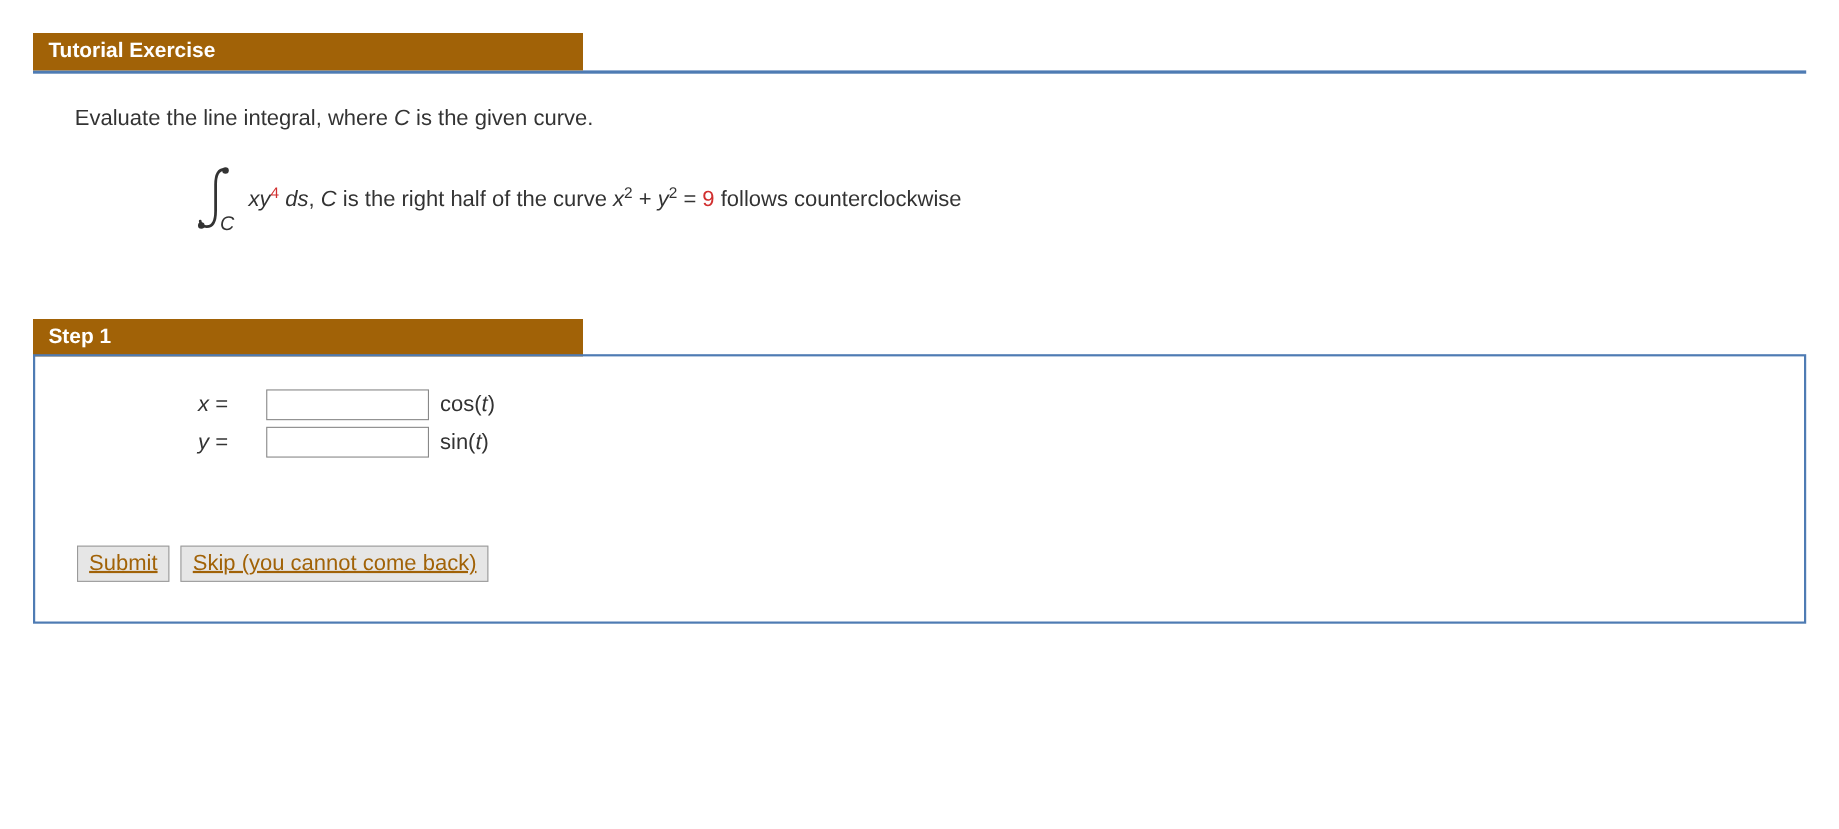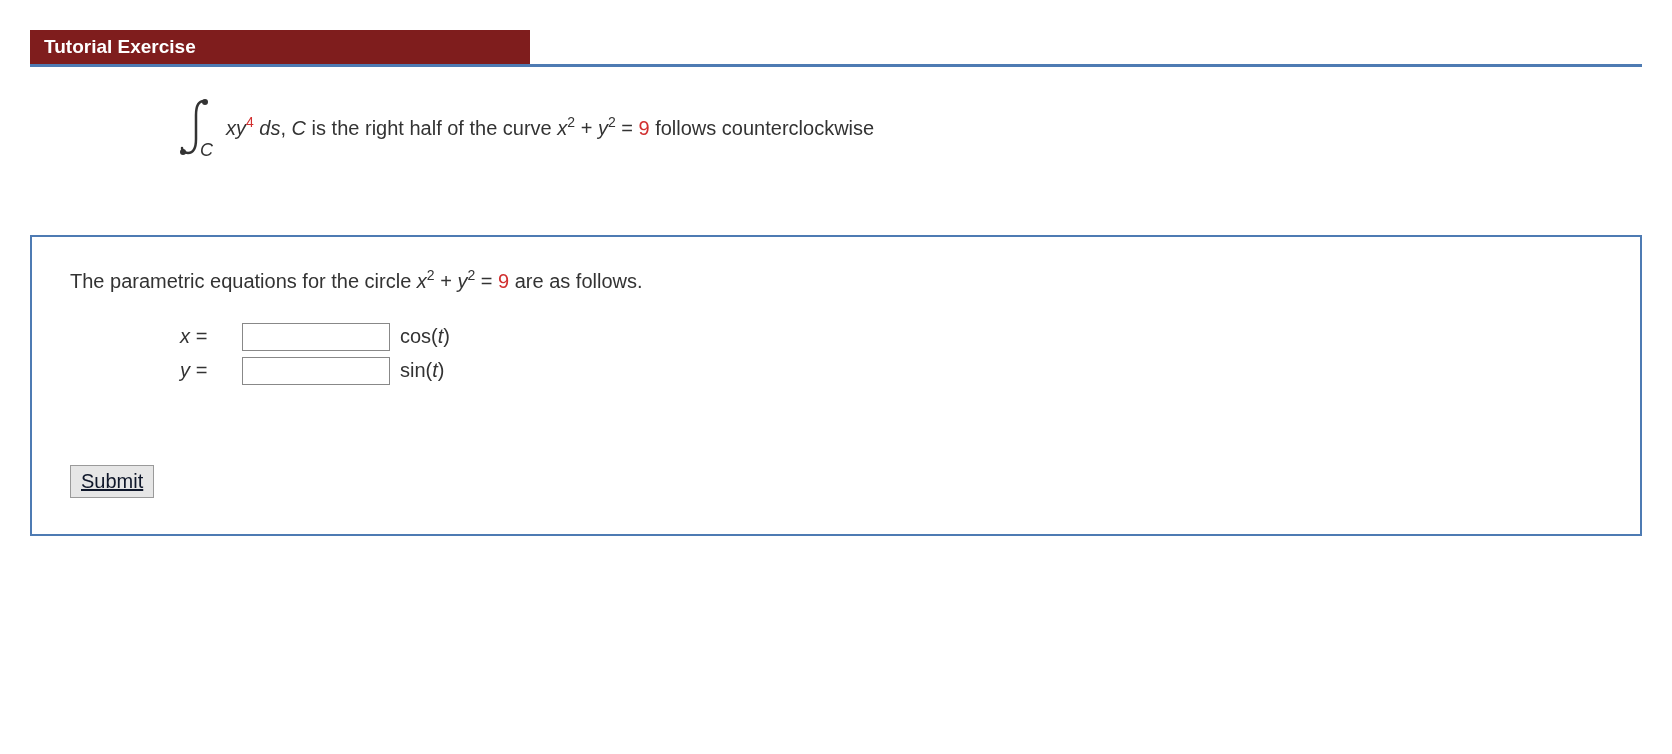--- a/index.html
+++ b/index.html
@@ -9,21 +9,21 @@
     margin: 0;
     padding: 0;
     background: #fff;
   }
   .page {
     width: 1672px;
     padding: 30px 30px 50px 30px;
     box-sizing: border-box;
   }
   .section-header {
-    background: #7f1d1d;
+    background: #a16207;
     color: #fff;
     font-weight: bold;
     font-size: 19px;
     padding: 6px 14px;
     width: 500px;
     box-sizing: border-box;
   }
   .rule {
     border-bottom: 3px solid #4e7bb3;
     margin-bottom: 30px;
@@ -88,75 +88,77 @@
     margin-top: 80px;
     display: flex;
     gap: 10px;
   }
   .btn {
     background: #e6e6e6;
     border: 1px solid #9a9a9a;
     padding: 4px 10px;
     font-size: 20px;
     text-decoration: underline;
-    color: #0f172a;
+    color: #a16207;
     cursor: pointer;
     font-family: inherit;
   }
 </style>
 </head>
 <body>
 
 <div class="page">
 
   <div class="rule">
     <div class="section-header">Tutorial Exercise</div>
   </div>
 
   <div class="content">
+    <div class="problem-text">
+      <span>Evaluate the line integral, where </span><span class="ital">C</span><span> is the given curve.</span>
+    </div>
 
     <div class="equation-line">
       <span class="int-wrap">
         <svg width="38" height="60" viewBox="0 0 38 60">
           <path d="M26 4 c-6 0 -8 5 -8 14 v24 c0 9 -2 14 -8 14 c-4 0 -6 -3 -6 -5" stroke="#333" stroke-width="2.5" fill="none" stroke-linecap="round"></path>
           <circle cx="27" cy="5" r="3" fill="#333"></circle>
           <circle cx="5" cy="55" r="3" fill="#333"></circle>
         </svg>
         <span class="int-sub">C</span>
       </span>
       <span>
         <span class="ital">xy</span><span class="sup red">4</span><span class="ital"> ds</span><span>, </span><span class="ital">C</span><span>  is the right half of the curve </span><span class="ital">x</span><span class="sup">2</span><span> + </span><span class="ital">y</span><span class="sup">2</span><span> = </span><span class="red">9</span><span> follows counterclockwise</span>
       </span>
     </div>
   </div>
 
   <div style="height:80px"></div>
 
+  <div class="section-header">Step 1</div>
 
   <div class="step1-box">
 
-    <div style="margin-bottom:30px;">
-      <span>The parametric equations for the circle  </span><span class="ital">x</span><span class="sup">2</span><span> + </span><span class="ital">y</span><span class="sup">2</span><span> = </span><span class="red">9</span><span>  are as follows.</span>
-    </div>
 
     <div class="param-row">
       <span class="param-label">x =</span>
       <input class="blank" type="text" value="" style="">
       <span>
         <span>cos(</span><span class="ital">t</span><span>)</span>
       </span>
     </div>
 
     <div class="param-row">
       <span class="param-label">y =</span>
       <input class="blank" type="text" value="" style="">
       <span>
         <span>sin(</span><span class="ital">t</span><span>)</span>
       </span>
     </div>
 
     <div class="btnbar">
       <button class="btn">Submit</button>
+      <button class="btn">Skip (you cannot come back)</button>
     </div>
 
   </div>
 
 </div>
 
 </body></html>

